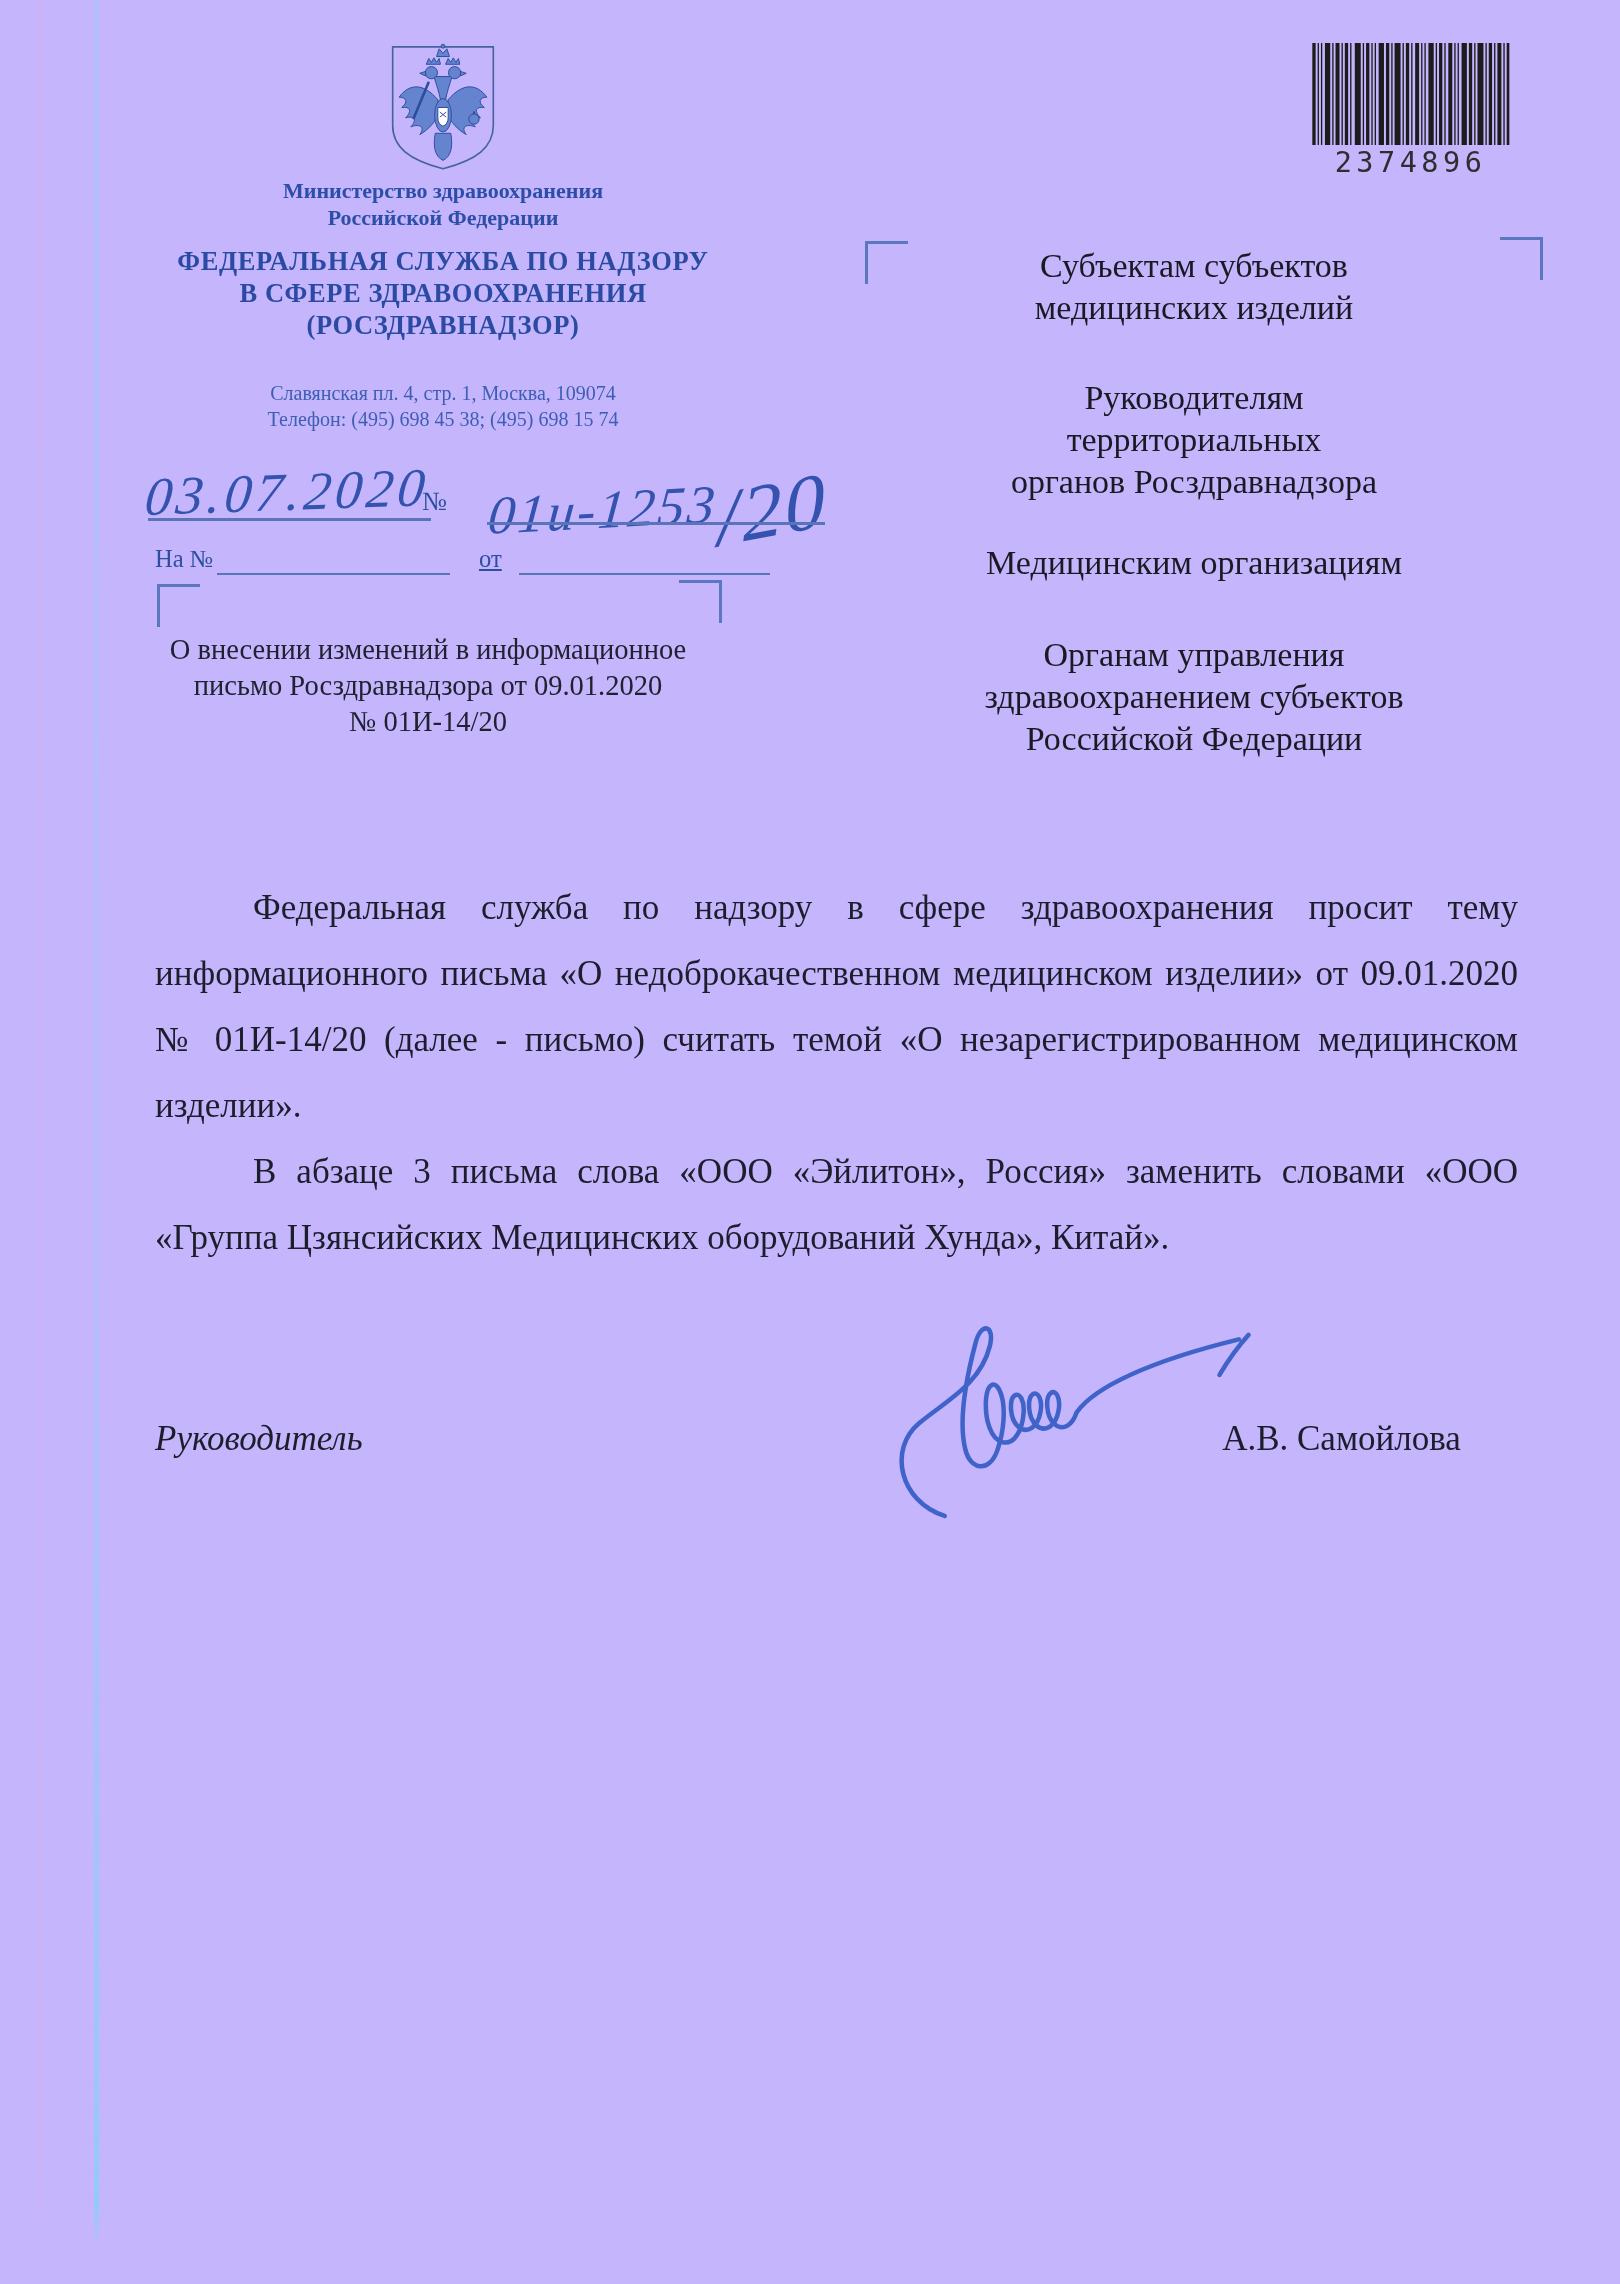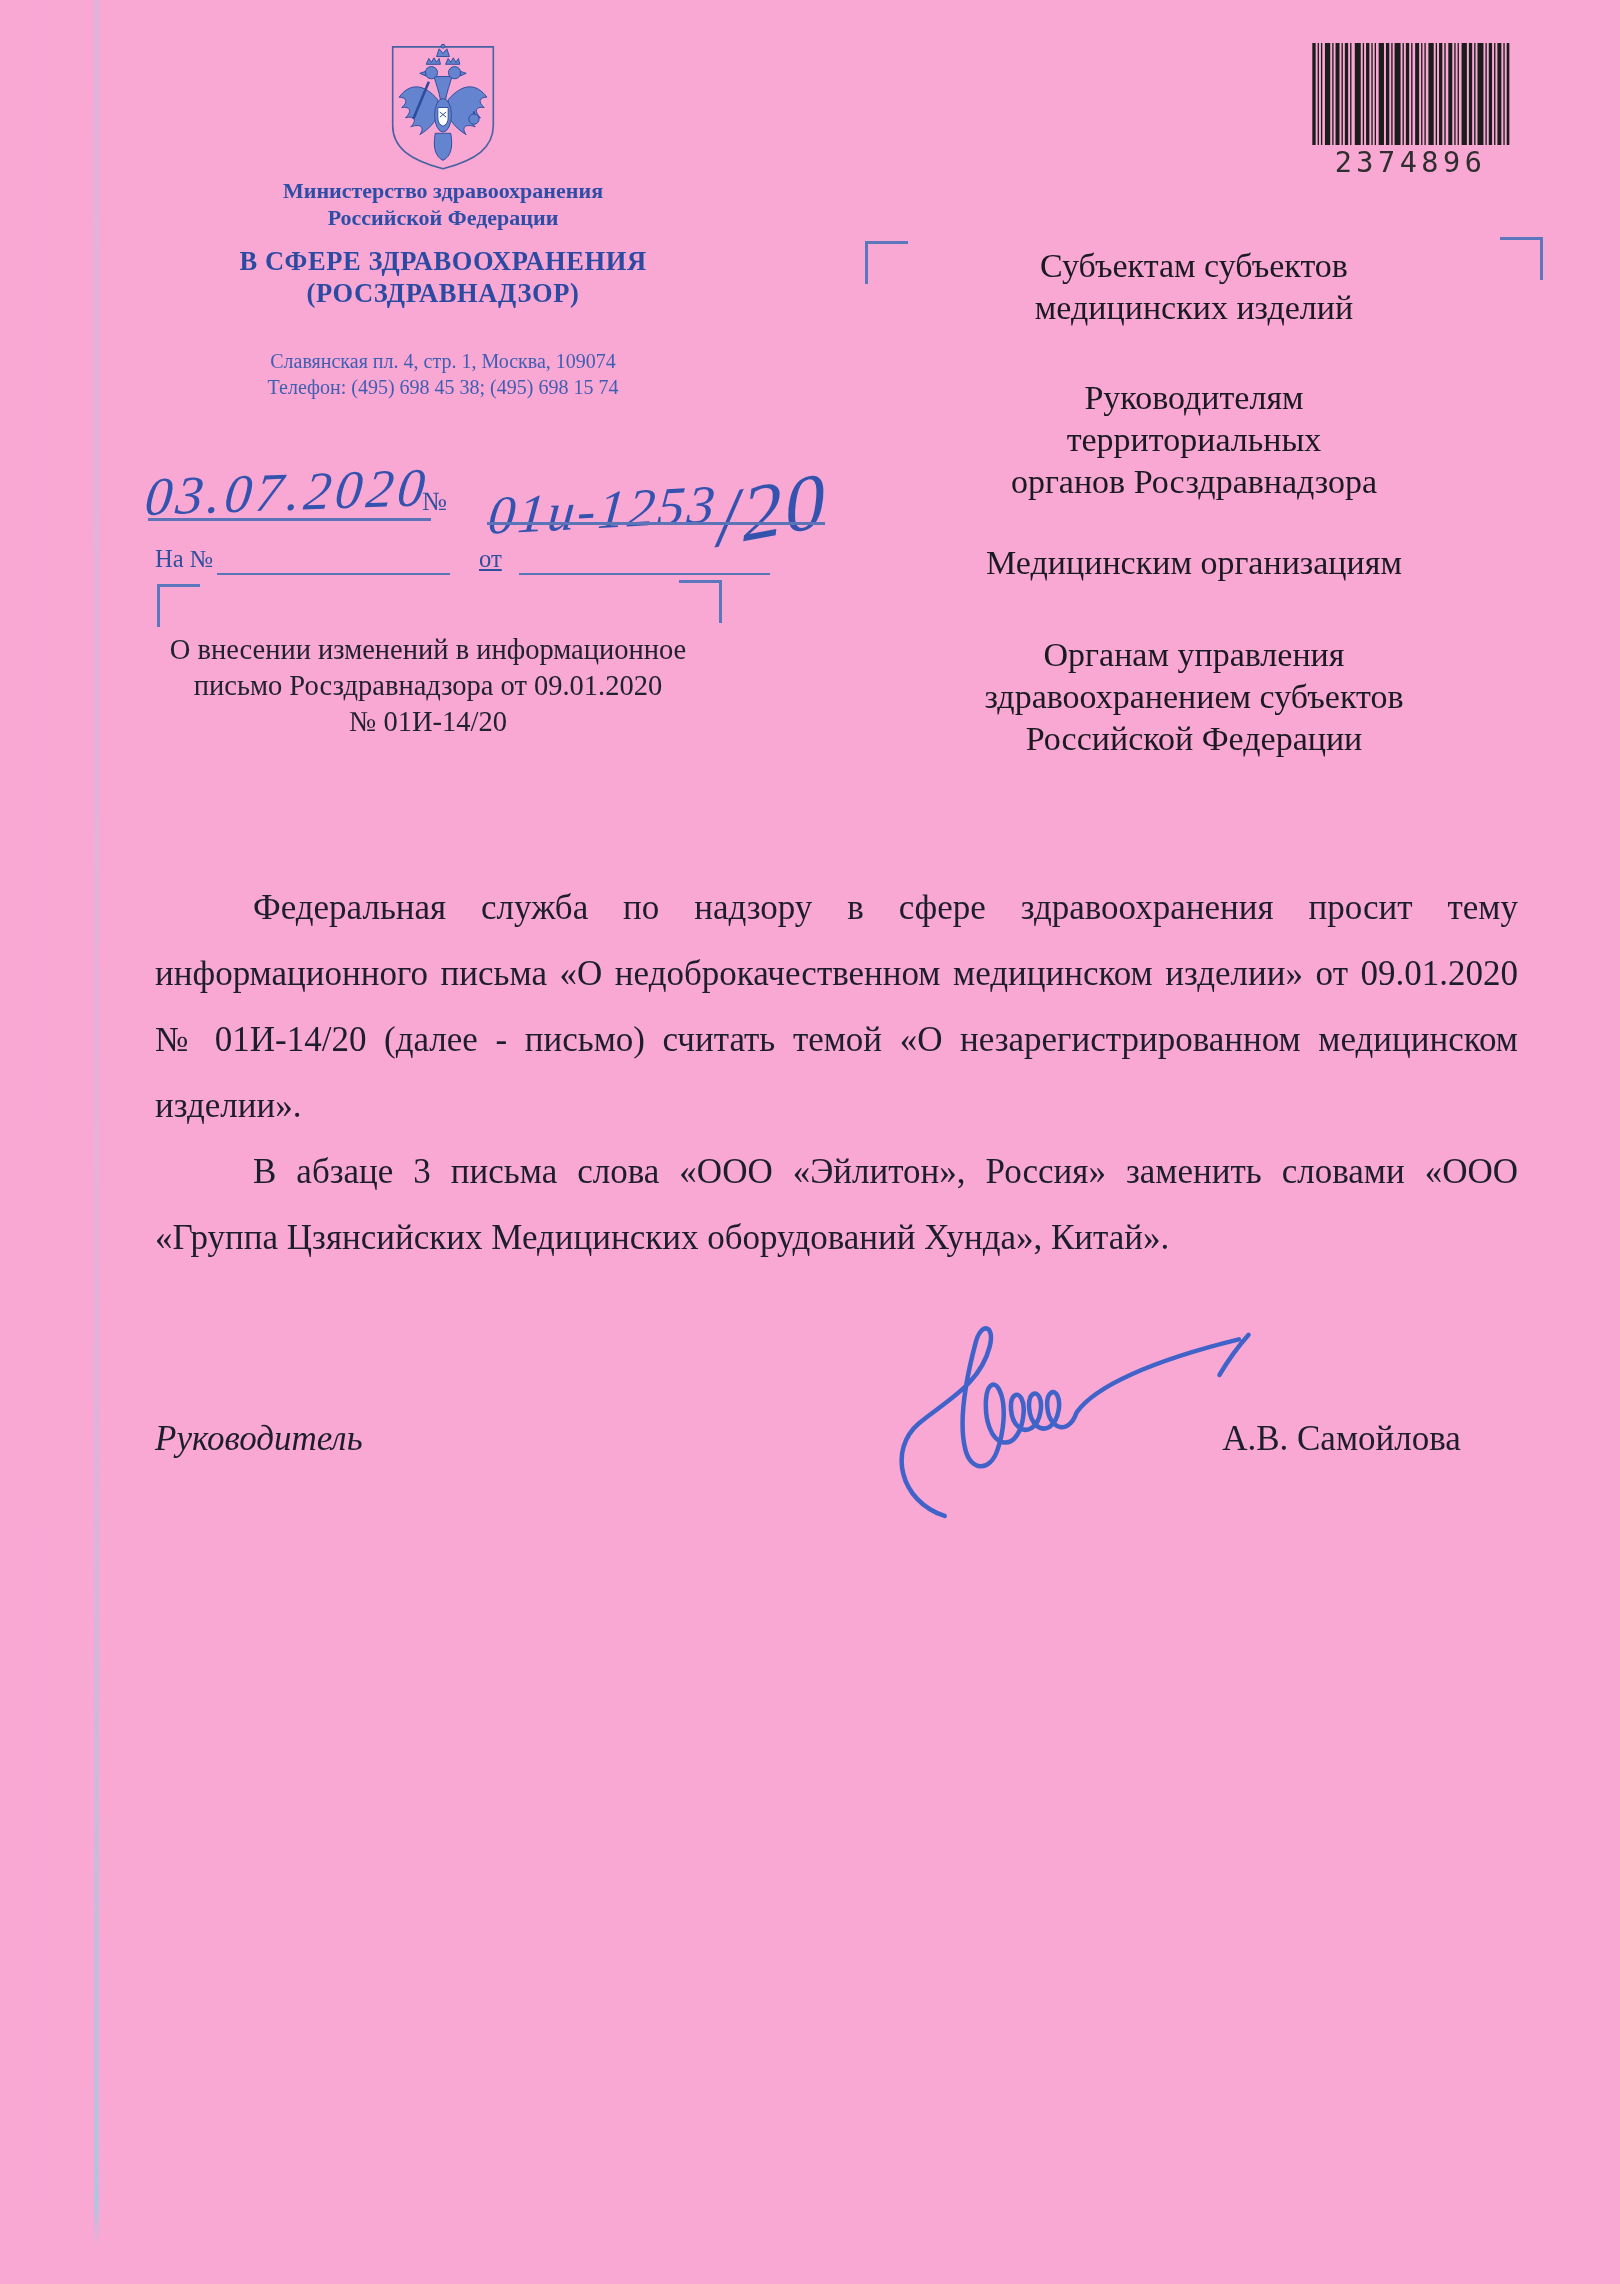--- a/index.html
+++ b/index.html
@@ -1,17 +1,17 @@
 <!DOCTYPE html>
 <html style="font-size:10.4px"><head>
 <meta charset="utf-8">
 <style>
   html,body{margin:0;padding:0;background:#e8e8e8;}
   .page{
-    position:relative;width:1620px;height:2284px;background:#f9a8d4;
+    position:relative;width:1620px;height:2284px;background:#c4b5fd;
     overflow:hidden;font-family:"Liberation Serif",serif;
   }
   
   .artifact{position:absolute;top:0;pointer-events:none;}
   .artifact.pink{left:39px;width:3.9px;height:2265px;
     background:linear-gradient(180deg,rgba(245,170,215,.22),rgba(245,170,215,.10) 60%,rgba(245,170,215,.20) 95%,transparent);}
   .artifact.cyan{left:94px;width:4.5px;height:2248px;
     background:linear-gradient(180deg,rgba(110,235,240,.20),rgba(110,235,240,.14) 55%,rgba(80,235,240,.34) 92%,rgba(80,235,240,.42) 98%,transparent);}
 
   
@@ -162,20 +162,21 @@
         <path d="M136,106 L136,110" stroke-width="3" fill="none"></path>
       </g>
       <path d="M80,100 h16 v16 c0,7 -3,11 -8,13 c-5,-2 -8,-6 -8,-13 Z" fill="#ffffff" stroke="#2f4c9c" stroke-width="1.5"></path>
       <path d="M83,107 l10,8 M93,107 l-10,8" stroke="#2f4c9c" stroke-width="1.5"></path>
     </svg>
     <div class="ministry">
       <div>Министерство здравоохранения</div>
       <div>Российской Федерации</div>
     </div>
     <div class="service">
+      <div>ФЕДЕРАЛЬНАЯ СЛУЖБА ПО НАДЗОРУ</div>
       <div>В СФЕРЕ ЗДРАВООХРАНЕНИЯ</div>
       <div>(РОСЗДРАВНАДЗОР)</div>
     </div>
     <div class="addr">
       <div>Славянская пл. 4, стр. 1, Москва, 109074</div>
       <div>Телефон: (495) 698 45 38; (495) 698 15 74</div>
     </div>
   </div>
 
   <div class="hand hw-date">03.07.2020</div>

